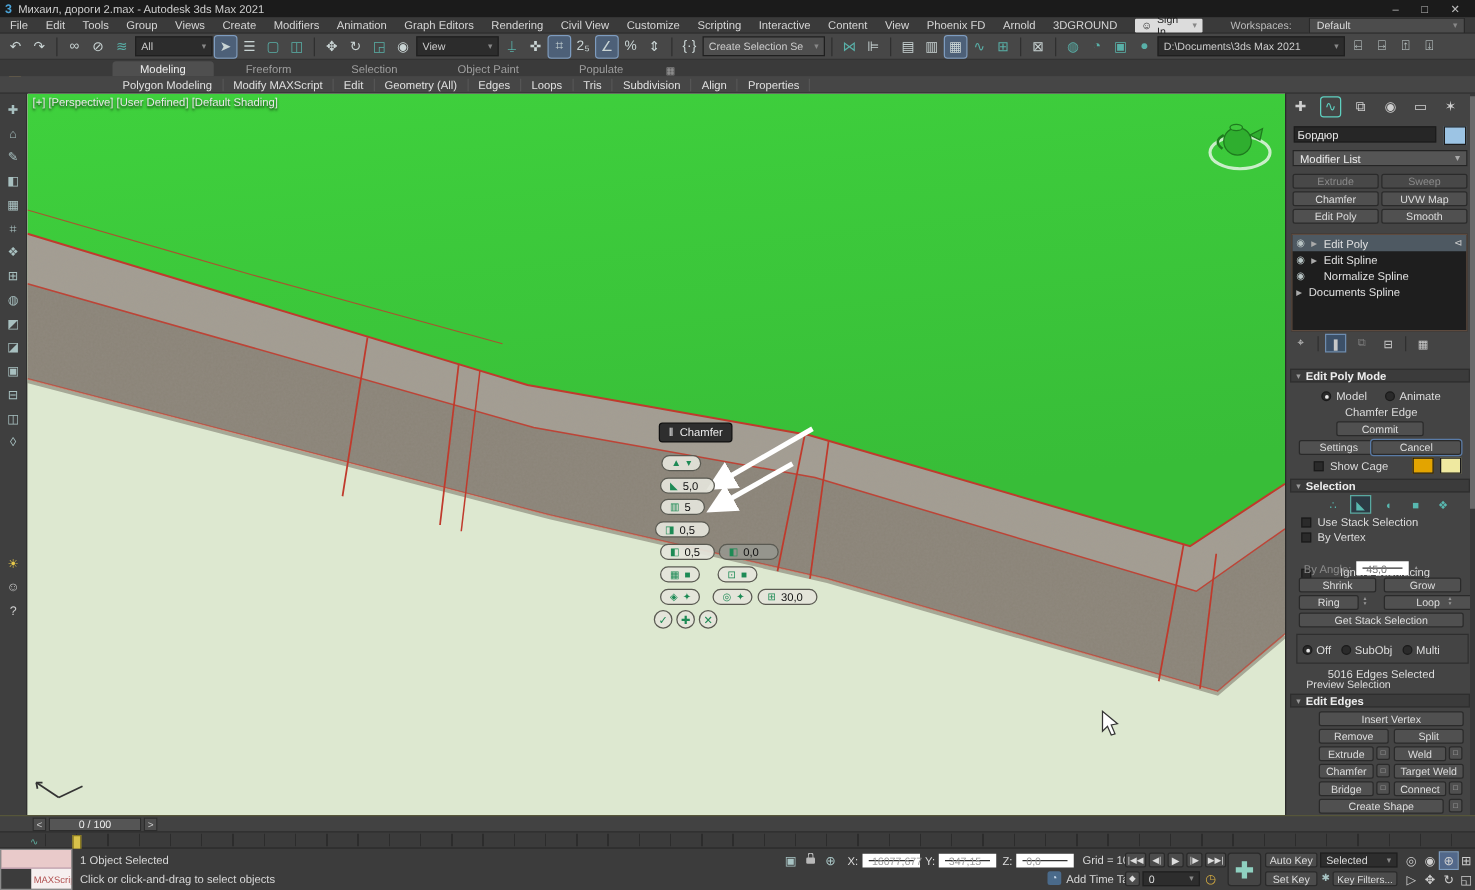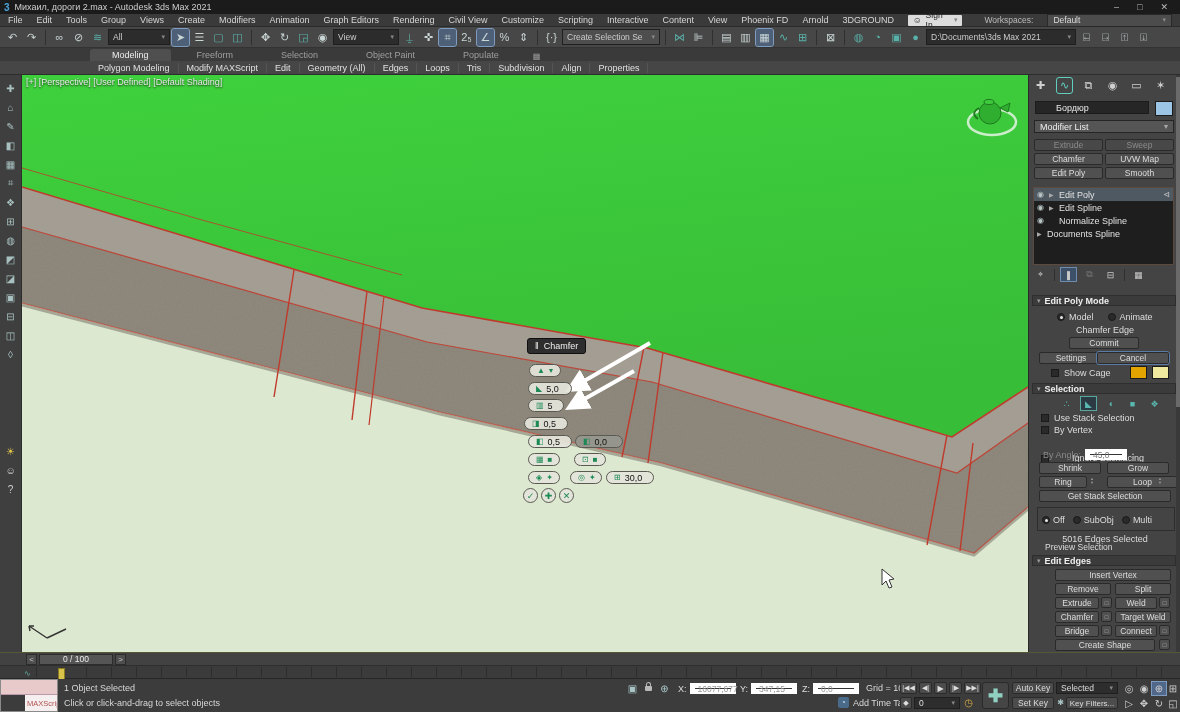--- a/index.html
+++ b/index.html
@@ -48,21 +48,21 @@
   .pill .ci{color:#1d8a55;font-size:8px;line-height:1;}
   .pill.dark{background:rgba(150,150,142,.95);}
   .cbtn{position:absolute;width:15px;height:15px;border-radius:50%;background:rgba(228,228,218,.93);border:1px solid #5a5a52;display:flex;align-items:center;justify-content:center;color:#1d8a55;font-size:9px;box-sizing:border-box;}
   
   .cmd{left:1028px;top:75px;width:152px;height:577px;background:#444;border-left:1px solid #2a2a2a;box-sizing:border-box;}
   .cmd .scroll{position:absolute;right:0;top:0;width:4px;height:577px;background:#393939;}
   .cmd .scroll::before{content:"";position:absolute;left:0;top:2px;width:4px;height:330px;background:#6a6a6a;}
   .ptabs{position:absolute;left:4px;top:3px;display:flex;gap:9px;}
   .ptab{width:15px;height:15px;display:flex;align-items:center;justify-content:center;color:#cfcfcf;font-size:11px;}
   .ptab.active{color:#5fd0c0;outline:1px solid #5fd0c0;border-radius:2px;}
-  .namefield{position:absolute;left:6px;top:26px;width:114px;height:13px;background:#262626;border:1px solid #1c1c1c;color:#e8e8e8;display:flex;align-items:center;padding:0 20px;box-sizing:border-box;font-size:9px;}
+  .namefield{position:absolute;left:6px;top:26px;width:114px;height:13px;background:#262626;border:1px solid #1c1c1c;color:#e8e8e8;display:flex;align-items:center;padding:0 2px;box-sizing:border-box;font-size:9px;}
   .swatch{position:absolute;left:126px;top:26px;width:16px;height:13px;border:1px solid #1c1c1c;}
   .modlist{position:absolute;left:5px;top:45px;width:140px;height:13px;background:#555;border:1px solid #252525;display:flex;align-items:center;padding:0 5px;box-sizing:border-box;font-size:9px;color:#eee;}
   .modlist::after{content:"▾";margin-left:auto;color:#aaa;font-size:8px;}
   .btn{background:#505050;border:1px solid #2a2a2a;border-radius:2px;color:#ddd;font-size:8.5px;display:flex;align-items:center;justify-content:center;height:12px;box-sizing:border-box;white-space:nowrap;}
   .btn.dis{color:#8a8a8a;background:#484848;}
   .bgrid{position:absolute;left:5px;top:64px;width:140px;display:grid;grid-template-columns:1fr 1fr;gap:2px;}
   .stack{position:absolute;left:4px;top:112px;width:141px;height:78px;background:#1e1e1e;border:1px solid #5d4a3e;box-sizing:border-box;font-size:9px;}
   .srow{display:flex;align-items:center;height:13px;gap:3px;padding:0 3px;color:#e0e0e0;}
   .srow.sel{background:#4e5962;}
   .srow .eye{color:#b8c4c4;font-size:8px;width:9px;}

